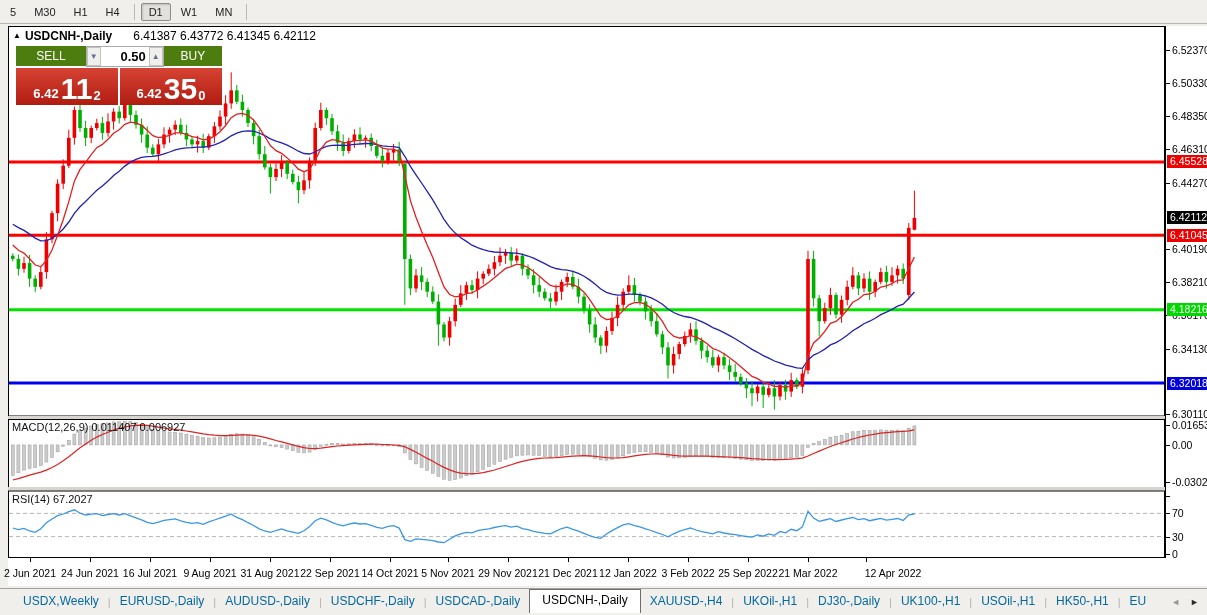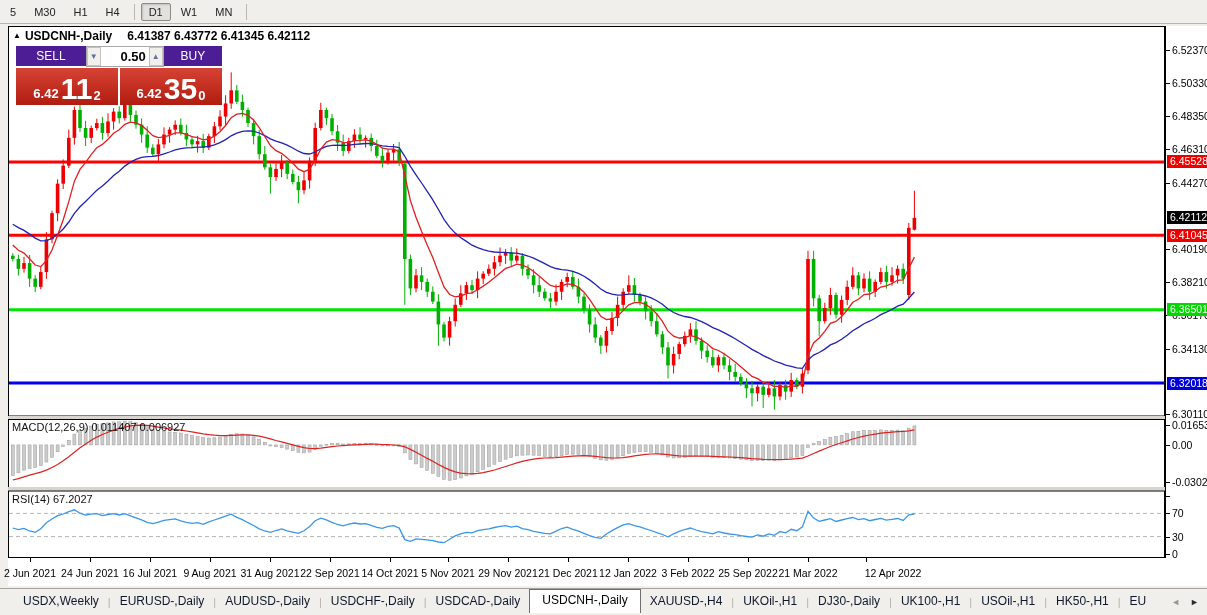--- a/index.html
+++ b/index.html
@@ -14,45 +14,45 @@
   #chart-svg{position:absolute;left:0;top:0;}
   .splitter{position:absolute;left:8px;width:1157px;height:3px;background:#d8d5d0;}
   
   #price-axis{position:absolute;left:1165px;top:26px;width:42px;height:532px;background:#fff;border-left:1px solid #000;box-sizing:border-box;}
   .ax-label{position:absolute;left:6px;font-size:10.5px;color:#000;white-space:nowrap;}
   .ax-tick{position:absolute;left:0;width:4px;height:1px;background:#000;}
   .ax-marker{position:absolute;left:1px;width:41px;height:13px;font-size:10.5px;color:#fff;padding-left:3px;line-height:13px;box-sizing:border-box;white-space:nowrap;}
   
   #chart-header{position:absolute;left:13px;top:29px;font-size:12px;font-weight:bold;color:#000;}
   #chart-header .marker{font-size:8px;vertical-align:2px;margin-right:4px;}
-  #chart-header .ohlc{margin-left:15px;font-weight:bold;}
+  #chart-header .ohlc{margin-left:21px;font-weight:normal;}
   
   .panel-title{position:absolute;left:12px;font-size:11px;color:#111;}
   
   #trade-widget{position:absolute;left:16px;top:46px;width:206px;}
   #tw-top{display:flex;height:21px;}
-  .tw-btn{background:#4c1d95;color:#fff;font-size:12px;display:flex;align-items:center;justify-content:center;border-bottom:1px solid #fff;}
+  .tw-btn{background:#4d7c0f;color:#fff;font-size:12px;display:flex;align-items:center;justify-content:center;border-bottom:1px solid #fff;}
   #tw-sell{width:72px;}
   #tw-buy{width:60px;}
   #tw-spin{width:78px;display:flex;background:#e8e6e3;border:1px solid #aaa;box-sizing:border-box;}
   .spin-btn{width:17px;background:#f0efec;color:#5f729b;font-size:8px;display:flex;align-items:center;justify-content:center;border:1px solid #c4c2be;box-sizing:border-box;}
   #tw-vol{width:42px;border:none;outline:none;text-align:right;font-size:13px;font-weight:bold;font-family:"Liberation Sans",sans-serif;padding:0 3px;}
   #tw-bottom{display:flex;gap:2px;margin-top:1px;border-radius:12px;}
   .price-box{width:102px;height:37px;background:linear-gradient(#d64335,#b01d10);color:#fff;display:flex;align-items:flex-end;justify-content:center;padding-bottom:3px;box-sizing:border-box;}
   .pb-small{font-size:13px;font-weight:bold;margin-right:2px;line-height:17px;}
   .pb-big{font-size:30px;font-weight:bold;line-height:26px;}
   .pb-sup{font-size:13px;font-weight:bold;vertical-align:top;line-height:12px;margin-left:1px;}
   
   #date-axis{position:absolute;left:8px;top:558px;width:1199px;height:28px;background:#fff;}
   .date-label{position:absolute;top:9px;font-size:10.5px;color:#000;transform:translateX(-50%);white-space:nowrap;}
   .date-tick{position:absolute;top:0;width:1px;height:4px;background:#000;}
   
   #tab-bar{position:absolute;left:0;top:588px;width:1207px;height:25px;background:#f0efec;border-top:1px solid #a5a29d;
     display:flex;align-items:flex-end;padding-left:14px;box-sizing:border-box;}
-  .sym-tab{font-size:12px;color:#0f172a;padding:3px 9px 5px 9px;white-space:nowrap;cursor:default;}
+  .sym-tab{font-size:12px;color:#0369a1;padding:3px 9px 5px 9px;white-space:nowrap;cursor:default;}
   .sym-tab.active{background:#fff;border:1px solid #6e6e6e;border-bottom:none;color:#000;padding:3px 12px 6px 12px;}
   .tab-sep{color:#b5b2ad;font-size:11px;padding-bottom:5px;}
   #tab-scroll{margin-left:auto;display:flex;gap:10px;padding:0 8px 6px 0;font-size:9px;}
   #scroll-left{color:#9a9792;}
   #scroll-right{color:#2b2b2b;}
 </style>
 </head>
 <body>
 
 <div id="screen">
@@ -637,21 +637,21 @@
       <div class="ax-label" style="top: 464px; margin-left: 40px;">100</div>
       <div class="ax-tick" style="top: 487.4px;"></div>
       <div class="ax-label" style="top: 481.4px;">70</div>
       <div class="ax-tick" style="top: 510.6px;"></div>
       <div class="ax-label" style="top: 504.6px;">30</div>
       <div class="ax-tick" style="top: 528px;"></div>
       <div class="ax-label" style="top: 522px;">0</div>
       <div class="ax-marker" style="top: 129.427px; background: rgb(238, 0, 0); color: rgb(255, 255, 255); text-align: center;">6.45528</div>
       <div class="ax-marker" style="top: 185.352px; background: rgb(0, 0, 0); color: rgb(255, 255, 255);">6.42112</div>
       <div class="ax-marker" style="top: 202.821px; background: rgb(238, 0, 0); color: rgb(255, 255, 255);">6.41045</div>
-      <div class="ax-marker" style="top: 277.214px; background: rgb(0, 216, 0); color: rgb(255, 255, 255);">6.36501</div>
+      <div class="ax-marker" style="top: 277.214px; background: rgb(0, 216, 0); color: rgb(255, 255, 255);">4.18216</div>
       <div class="ax-marker" style="top: 350.608px; background: rgb(0, 0, 221); color: rgb(255, 255, 255);">6.32018</div>
     </div>
 
   <div id="date-axis">
       <div class="date-tick" style="left: 22px;"></div>
       <div class="date-label" style="left: 22px;">2 Jun 2021</div>
       <div class="date-tick" style="left: 82px;"></div>
       <div class="date-label" style="left: 82px;">24 Jun 2021</div>
       <div class="date-tick" style="left: 142px;"></div>
       <div class="date-label" style="left: 142px;">16 Jul 2021</div>

